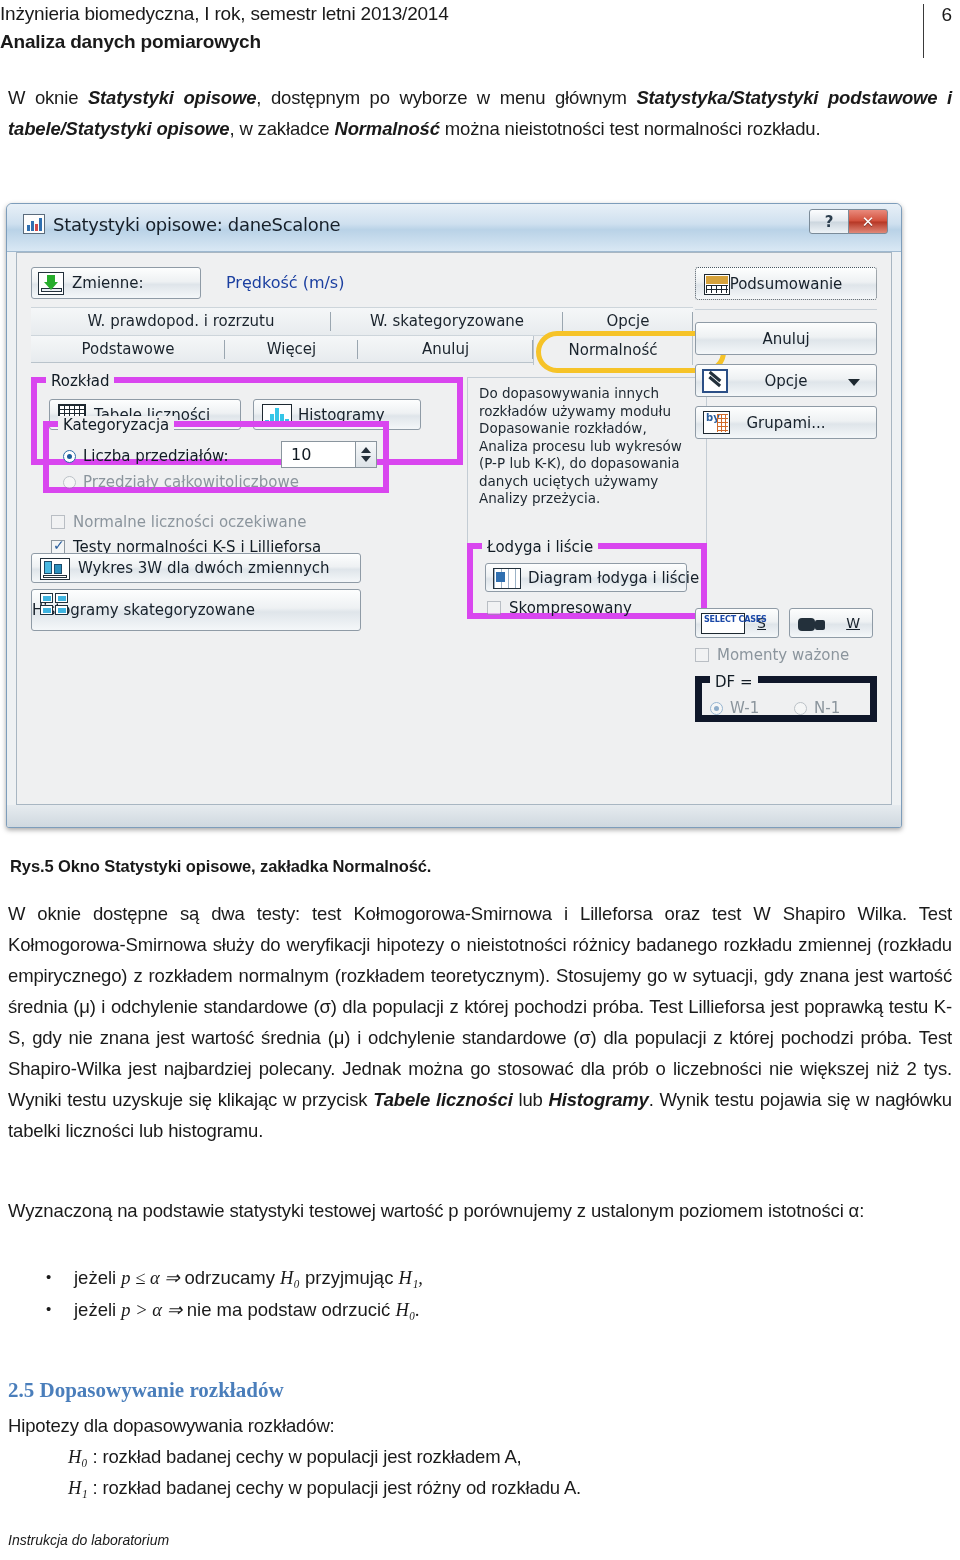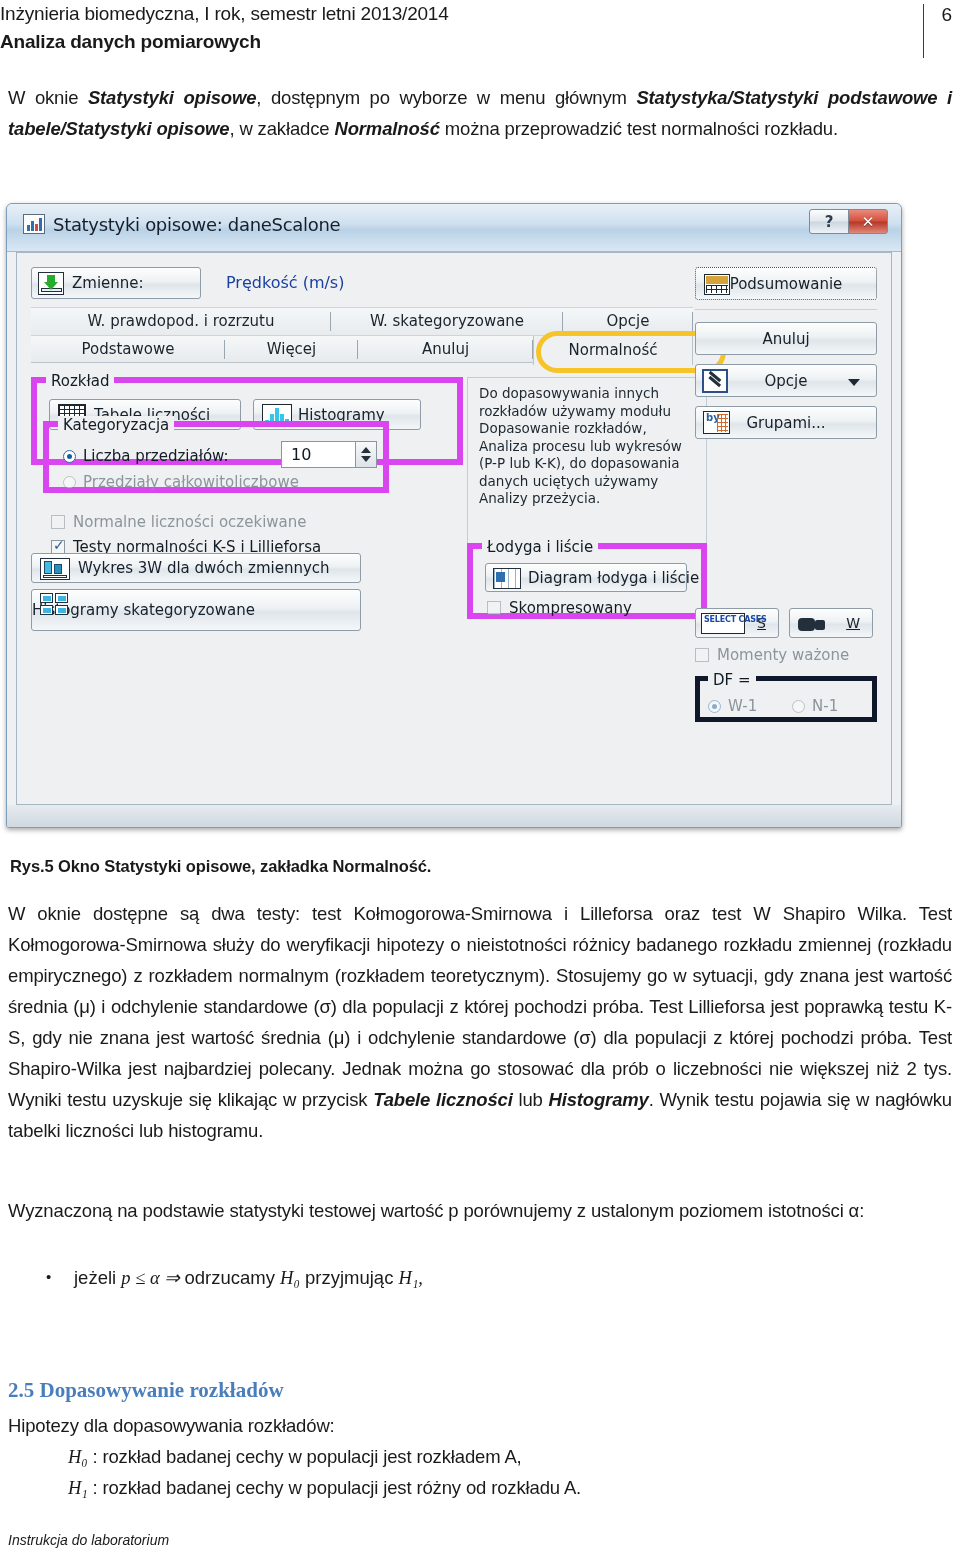--- a/index.html
+++ b/index.html
@@ -388,39 +388,39 @@
   }
   .ico-wbtn::before{
     content:""; position:absolute; left:0; top:3px; width:17px; height:13px;
     background:#23303b; border-radius:4px;
   }
   .ico-wbtn::after{
     content:""; position:absolute; left:17px; top:5px; width:10px; height:10px;
     background:#23303b; border-radius:2px;
   }
   .rgroup{
-    width:182px; border:5px solid #0f172a; position:relative;
+    width:182px; border:7px solid #0f172a; position:relative;
     margin-bottom:0;
   }
   .rgroup .glab2{
     position:absolute; top:-10px; left:8px; padding:0 5px;
     background:#eff0f1; font-size:15px; color:#111b24; white-space:nowrap;
   }
 </style>
 </head>
 <body>
 
 <div class="page-header">
   <div class="hdr-line1">Inżynieria biomedyczna, I rok, semestr letni 2013/2014</div>
   <div class="hdr-line2">Analiza danych pomiarowych</div>
   <div class="hdr-rule"></div>
   <div class="hdr-pageno">6</div>
 </div>
 
-<div class="para" style="left:8px; top:82px; width:944px;"><span>W oknie </span><b>Statystyki opisowe</b><span>, dostępnym po wyborze w menu głównym </span><b>Statystyka/Statystyki podstawowe i tabele/Statystyki opisowe</b><span>, w zakładce </span><b>Normalność</b><span> można przeprowadzić test normalności rozkładu.</span></div>
+<div class="para" style="left:8px; top:82px; width:944px;"><span>W oknie </span><b>Statystyki opisowe</b><span>, dostępnym po wyborze w menu głównym </span><b>Statystyka/Statystyki podstawowe i tabele/Statystyki opisowe</b><span>, w zakładce </span><b>Normalność</b><span> można nieistotności test normalności rozkładu.</span></div>
 
 <div class="dlg">
 
   <div class="dlg-titlebar">
     <div class="dlg-icon">
         <i></i>
         <i></i>
         <i></i>
         <i></i>
       </div>
@@ -592,20 +592,21 @@
 </div>
 
 <div class="caption" style="top:855px;">Rys.5 Okno Statystyki opisowe, zakładka Normalność.</div>
 
 <div class="para" style="top:898px;"><span>W oknie dostępne są dwa testy: test Kołmogorowa-Smirnowa i Lilleforsa oraz test W Shapiro Wilka.  Test Kołmogorowa-Smirnowa służy do weryfikacji hipotezy o nieistotności różnicy badanego rozkładu zmiennej (rozkładu empirycznego) z rozkładem normalnym (rozkładem teoretycznym). Stosujemy go w sytuacji, gdy znana jest wartość średnia (μ) i odchylenie standardowe (σ) dla populacji z której pochodzi próba. Test Lillieforsa  jest poprawką testu K-S, gdy nie znana jest wartość średnia (μ) i odchylenie standardowe (σ) dla populacji z której pochodzi próba. Test Shapiro-Wilka jest najbardziej polecany. Jednak można go stosować dla prób o liczebności nie większej niż 2 tys. Wyniki testu uzyskuje się klikając w przycisk </span><b>Tabele liczności</b><span> lub </span><b>Histogramy</b><span>. Wynik testu pojawia się w nagłówku tabelki liczności lub histogramu.</span></div>
 
 <div class="para" style="top:1195px;">Wyznaczoną na podstawie statystyki testowej wartość p porównujemy z ustalonym poziomem istotności α:</div>
 
 <div class="bullets" style="top:1262px;">
   <div class="bl"><span>jeżeli </span><span class="mi">p ≤ α ⇒ </span><span>odrzucamy </span><span class="msub">H₀</span><span> przyjmując </span><span class="msub">H₁,</span></div>
+  <div class="bl"><span>jeżeli </span><span class="mi">p &gt; α ⇒ </span><span>nie ma podstaw odrzucić </span><span class="msub">H₀.</span></div>
 </div>
 
 <div class="h2" style="top:1377px;">2.5 Dopasowywanie rozkładów</div>
 <div class="para nojust" style="top:1410px;">Hipotezy dla dopasowywania rozkładów:</div>
 <div class="para nojust" style="left:68px; top:1441px; width:880px;"><span class="msub">H₀</span><span> : rozkład badanej cechy w populacji jest rozkładem A,</span></div>
 <div class="para nojust" style="left:68px; top:1472px; width:880px;"><span class="msub">H₁</span><span> : rozkład badanej cechy w populacji jest różny od rozkładu A.</span></div>
 
 <div class="footer-it" style="top:1528px;">Instrukcja do laboratorium</div>
 
 </body></html>

